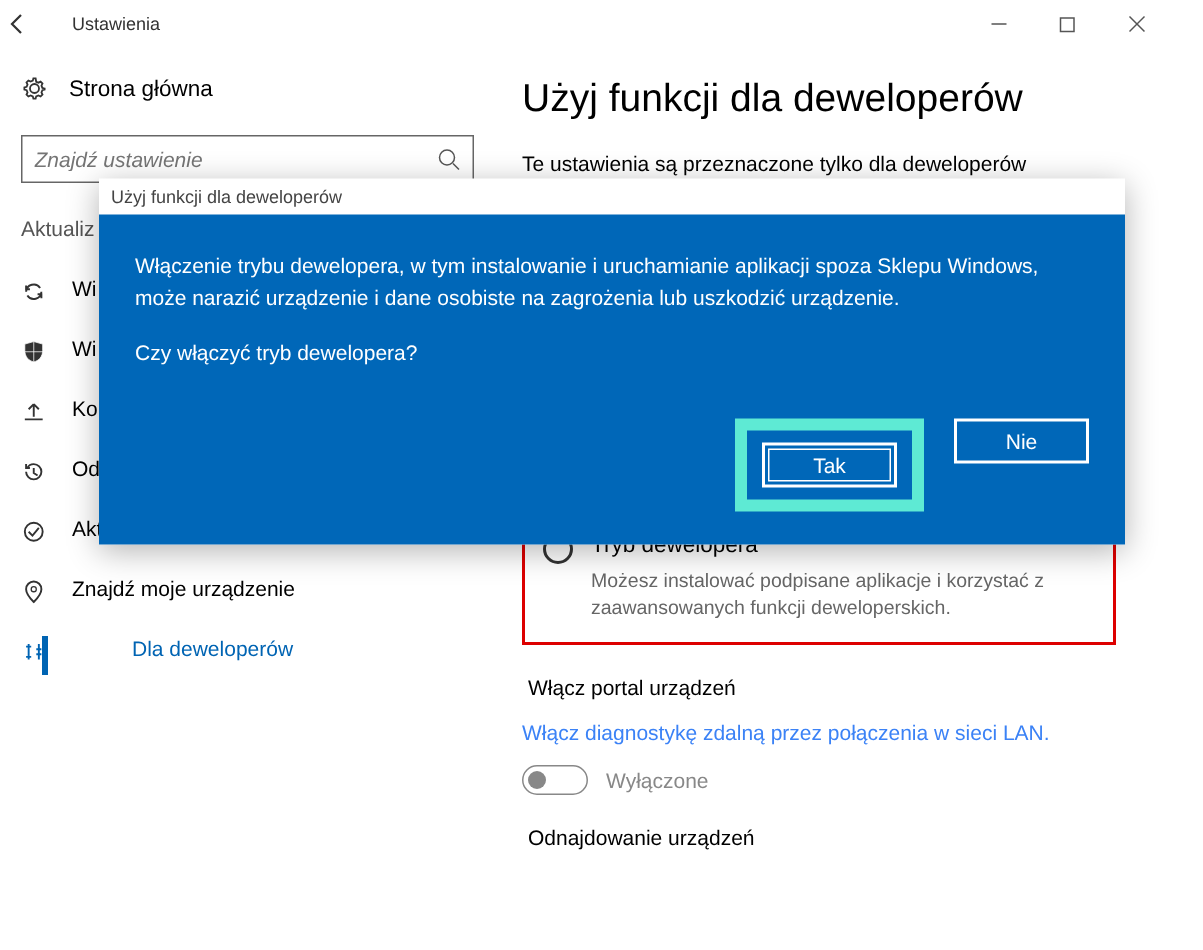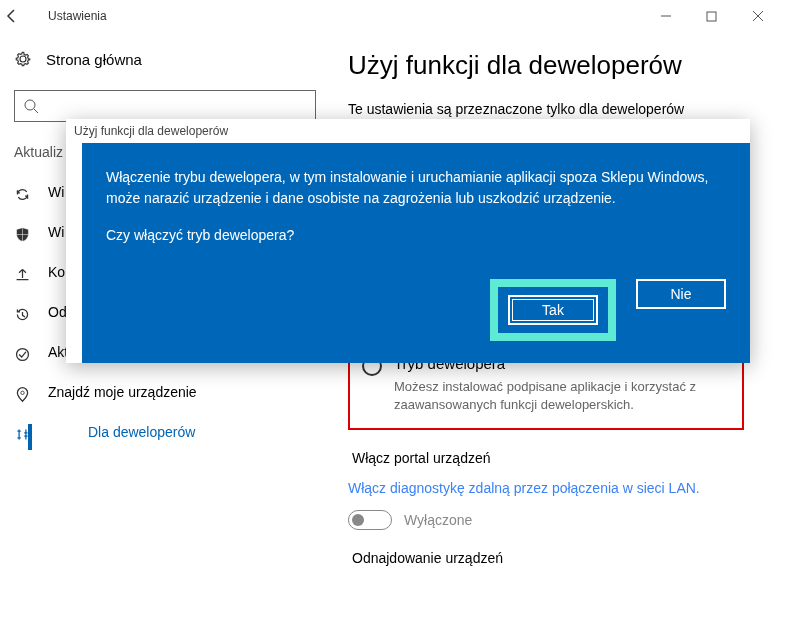--- a/index.html
+++ b/index.html
@@ -46,21 +46,21 @@
 
   
   .togrow { display:flex; align-items:center; margin-top:10px; }
   .toggle { width:44px; height:20px; border:1px solid #888; border-radius:10px; position:relative; margin-right:12px;}
   .toggle::after { content:""; width:12px; height:12px; background:#888; border-radius:50%; position:absolute; left:3px; top:3px;}
   .toglab { color:#888; font-size:14px;}
 
   
   .dlg { position:absolute; left:66px; top:119px; width:684px; background:#fff; box-shadow:0 4px 20px rgba(0,0,0,.3); z-index:10; }
   .dlg-titlebar { height:24px; display:flex; align-items:center; padding:0 8px; font-size:12px; color:#444; }
-  .dlg-body { background:#0067b8; color:#fff; padding:24px 24px 22px 24px;margin-left:16px; }
+  .dlg-body { background:#0067b8; color:#fff; padding:24px 24px 22px 24px; }
   .dlg-msg { font-size:14px; line-height:1.5; margin-bottom:18px; }
   .dlg-q { font-size:14px; margin-bottom:36px; }
   .dlg-btns { display:flex; justify-content:flex-end; gap:20px; }
   .dlg-btn { width:90px; height:30px; background:transparent; border:2px solid #fff; color:#fff; font-size:14px; cursor:pointer; }
   .btn-highlight { display:inline-block; padding:8px 10px; border:8px solid #5eead4; }
   .btn-highlight .dlg-btn { outline:1px solid #fff; outline-offset:-5px; }
 
   svg { display:block; }
 </style>
 </head>
@@ -97,20 +97,21 @@
     <div class="home">
       <span class="icon">
         <svg width="18" height="18" viewBox="0 0 24 24">
             <path fill="none" stroke="#333" stroke-width="1.6" d="M12 8a4 4 0 100 8 4 4 0 000-8zm9 4l-2-.5-.8-2 .9-1.9-1.7-1.7-1.9.9-2-.8L13 3h-2l-.5 2-2 .8L6.6 4.9 4.9 6.6l.9 1.9-.8 2L3 11v2l2 .5.8 2-.9 1.9 1.7 1.7 1.9-.9 2 .8.5 2h2l.5-2 2-.8 1.9.9 1.7-1.7-.9-1.9.8-2 2-.5z"></path>
           </svg>
       </span>
       <span class="lbl">Strona główna</span>
     </div>
 
     <div class="search">
+      <input placeholder="Znajdź ustawienie" style="">
       <span class="sicon">
         <svg width="16" height="16" viewBox="0 0 16 16">
             <circle cx="7" cy="7" r="5" stroke="#555" fill="none"></circle>
             <line x1="11" y1="11" x2="15" y2="15" stroke="#555"></line>
           </svg>
       </span>
     </div>
 
     <div class="group-label">Aktualiz</div>
 

